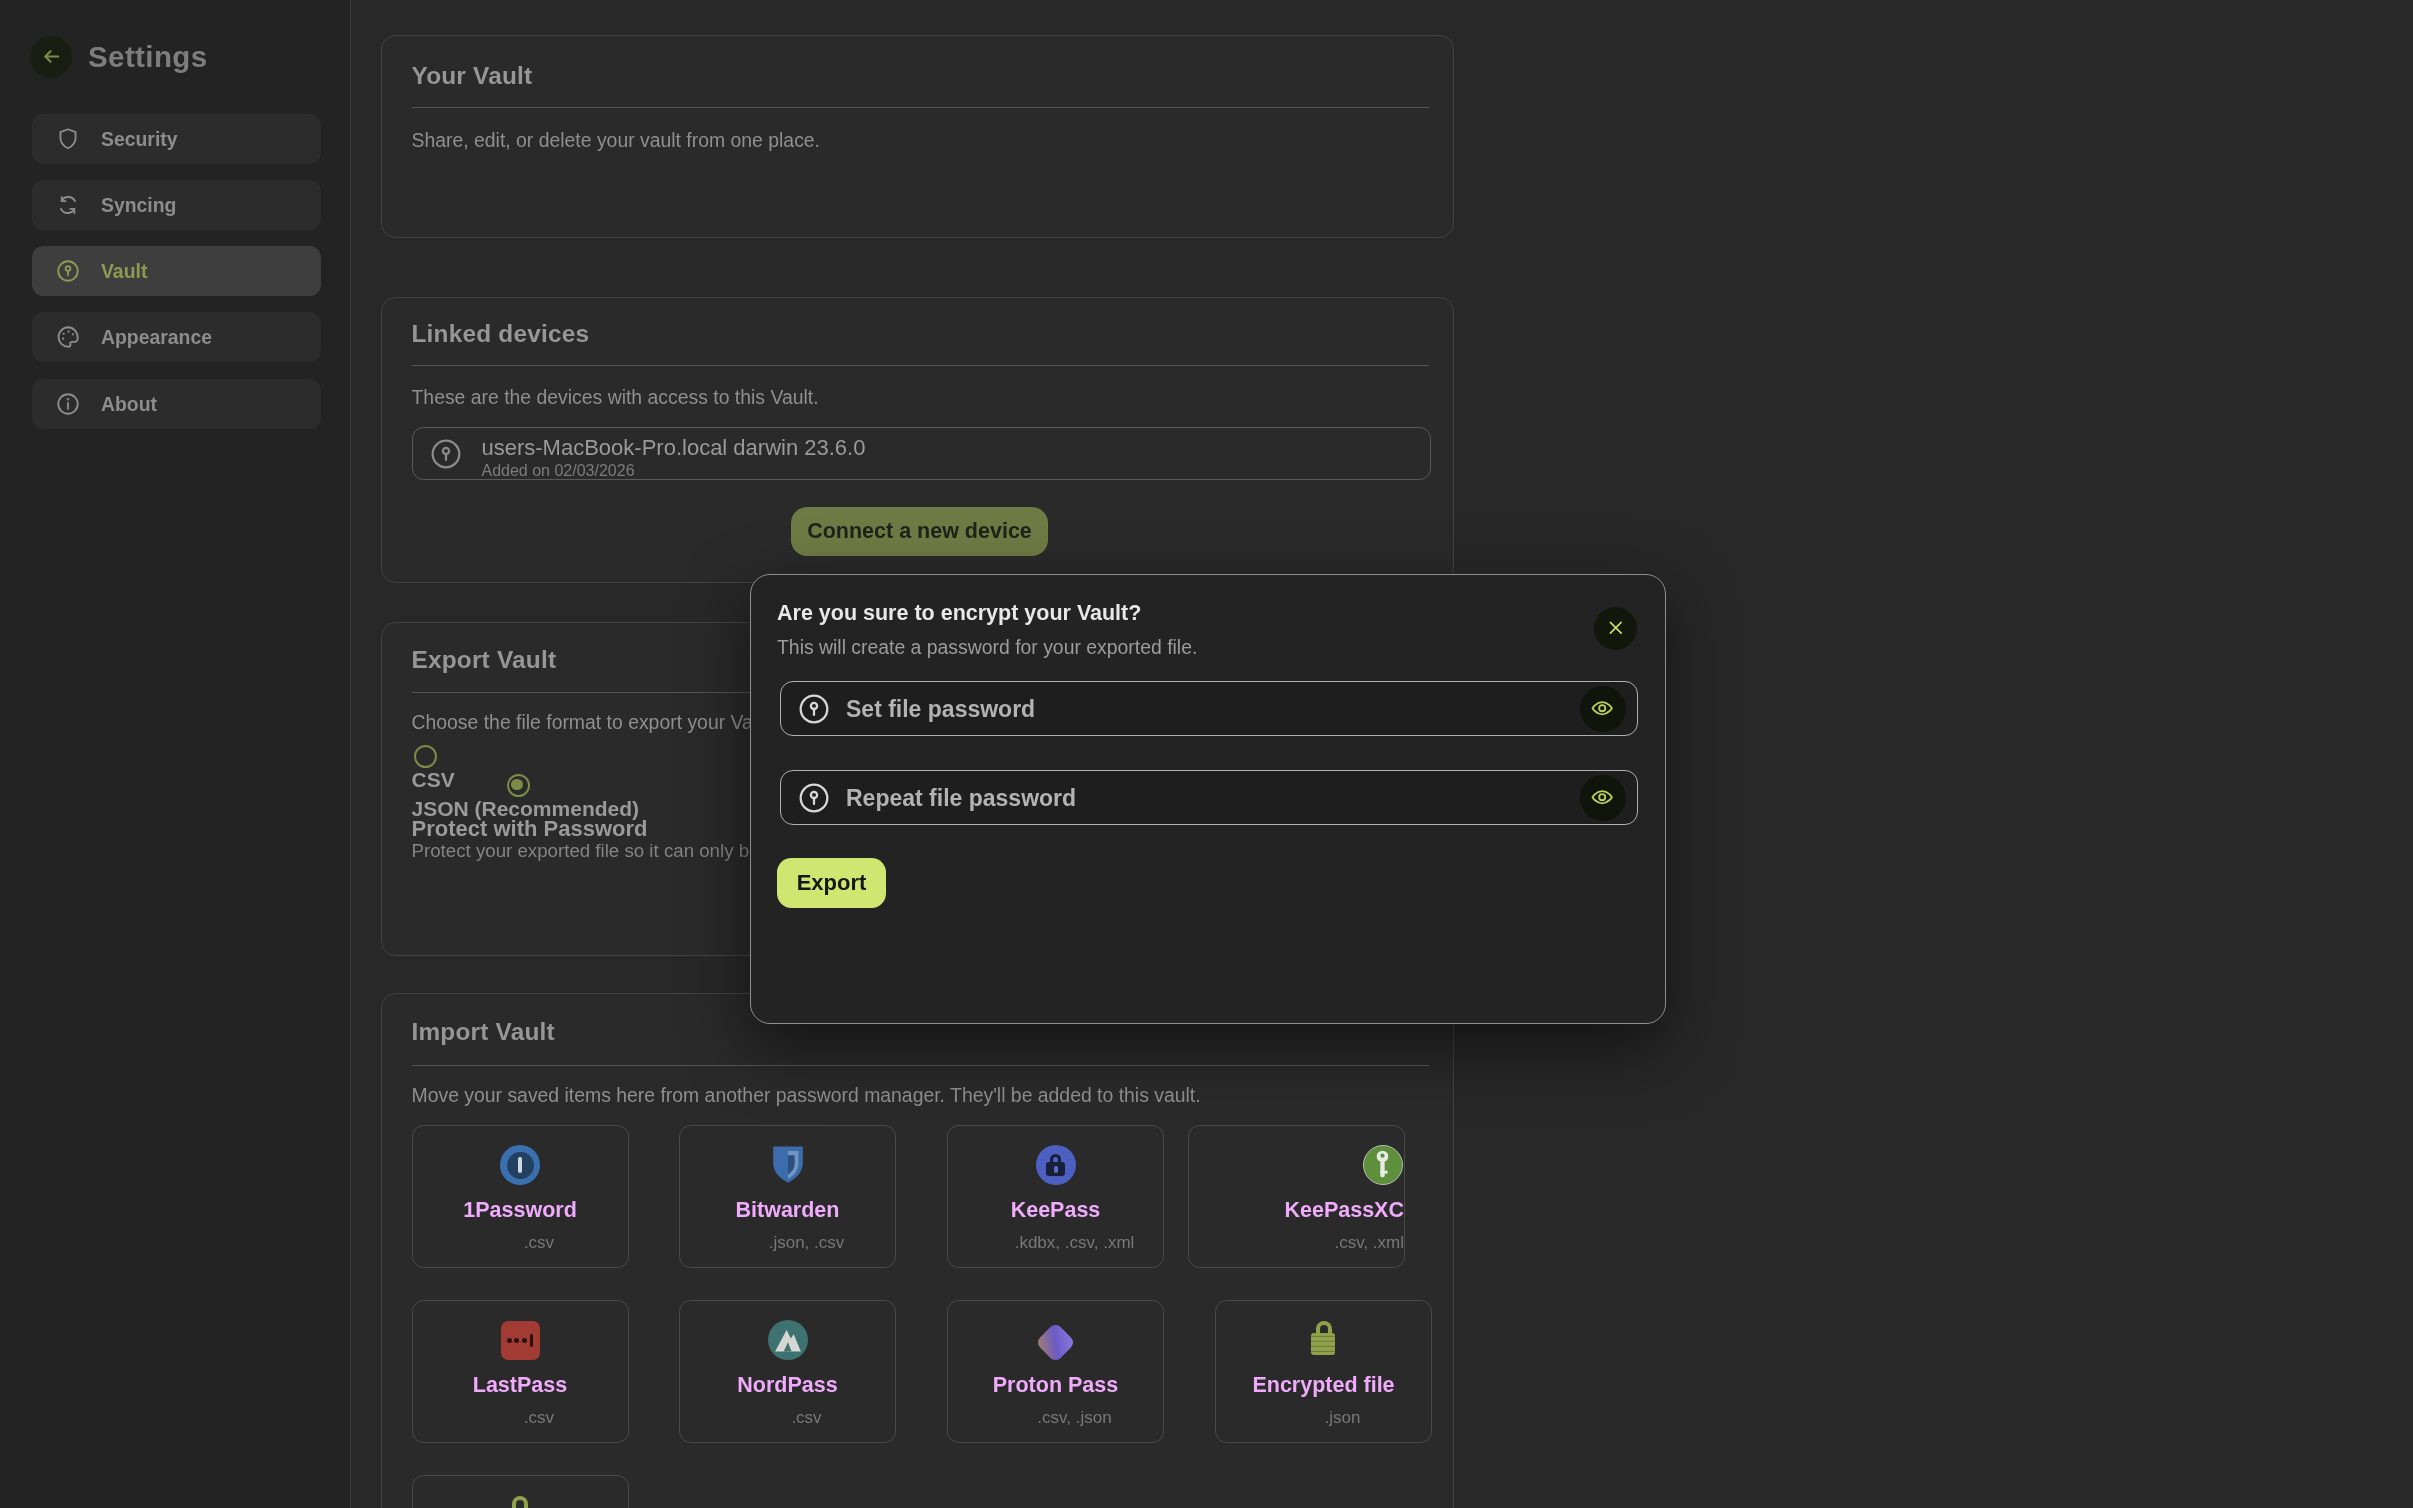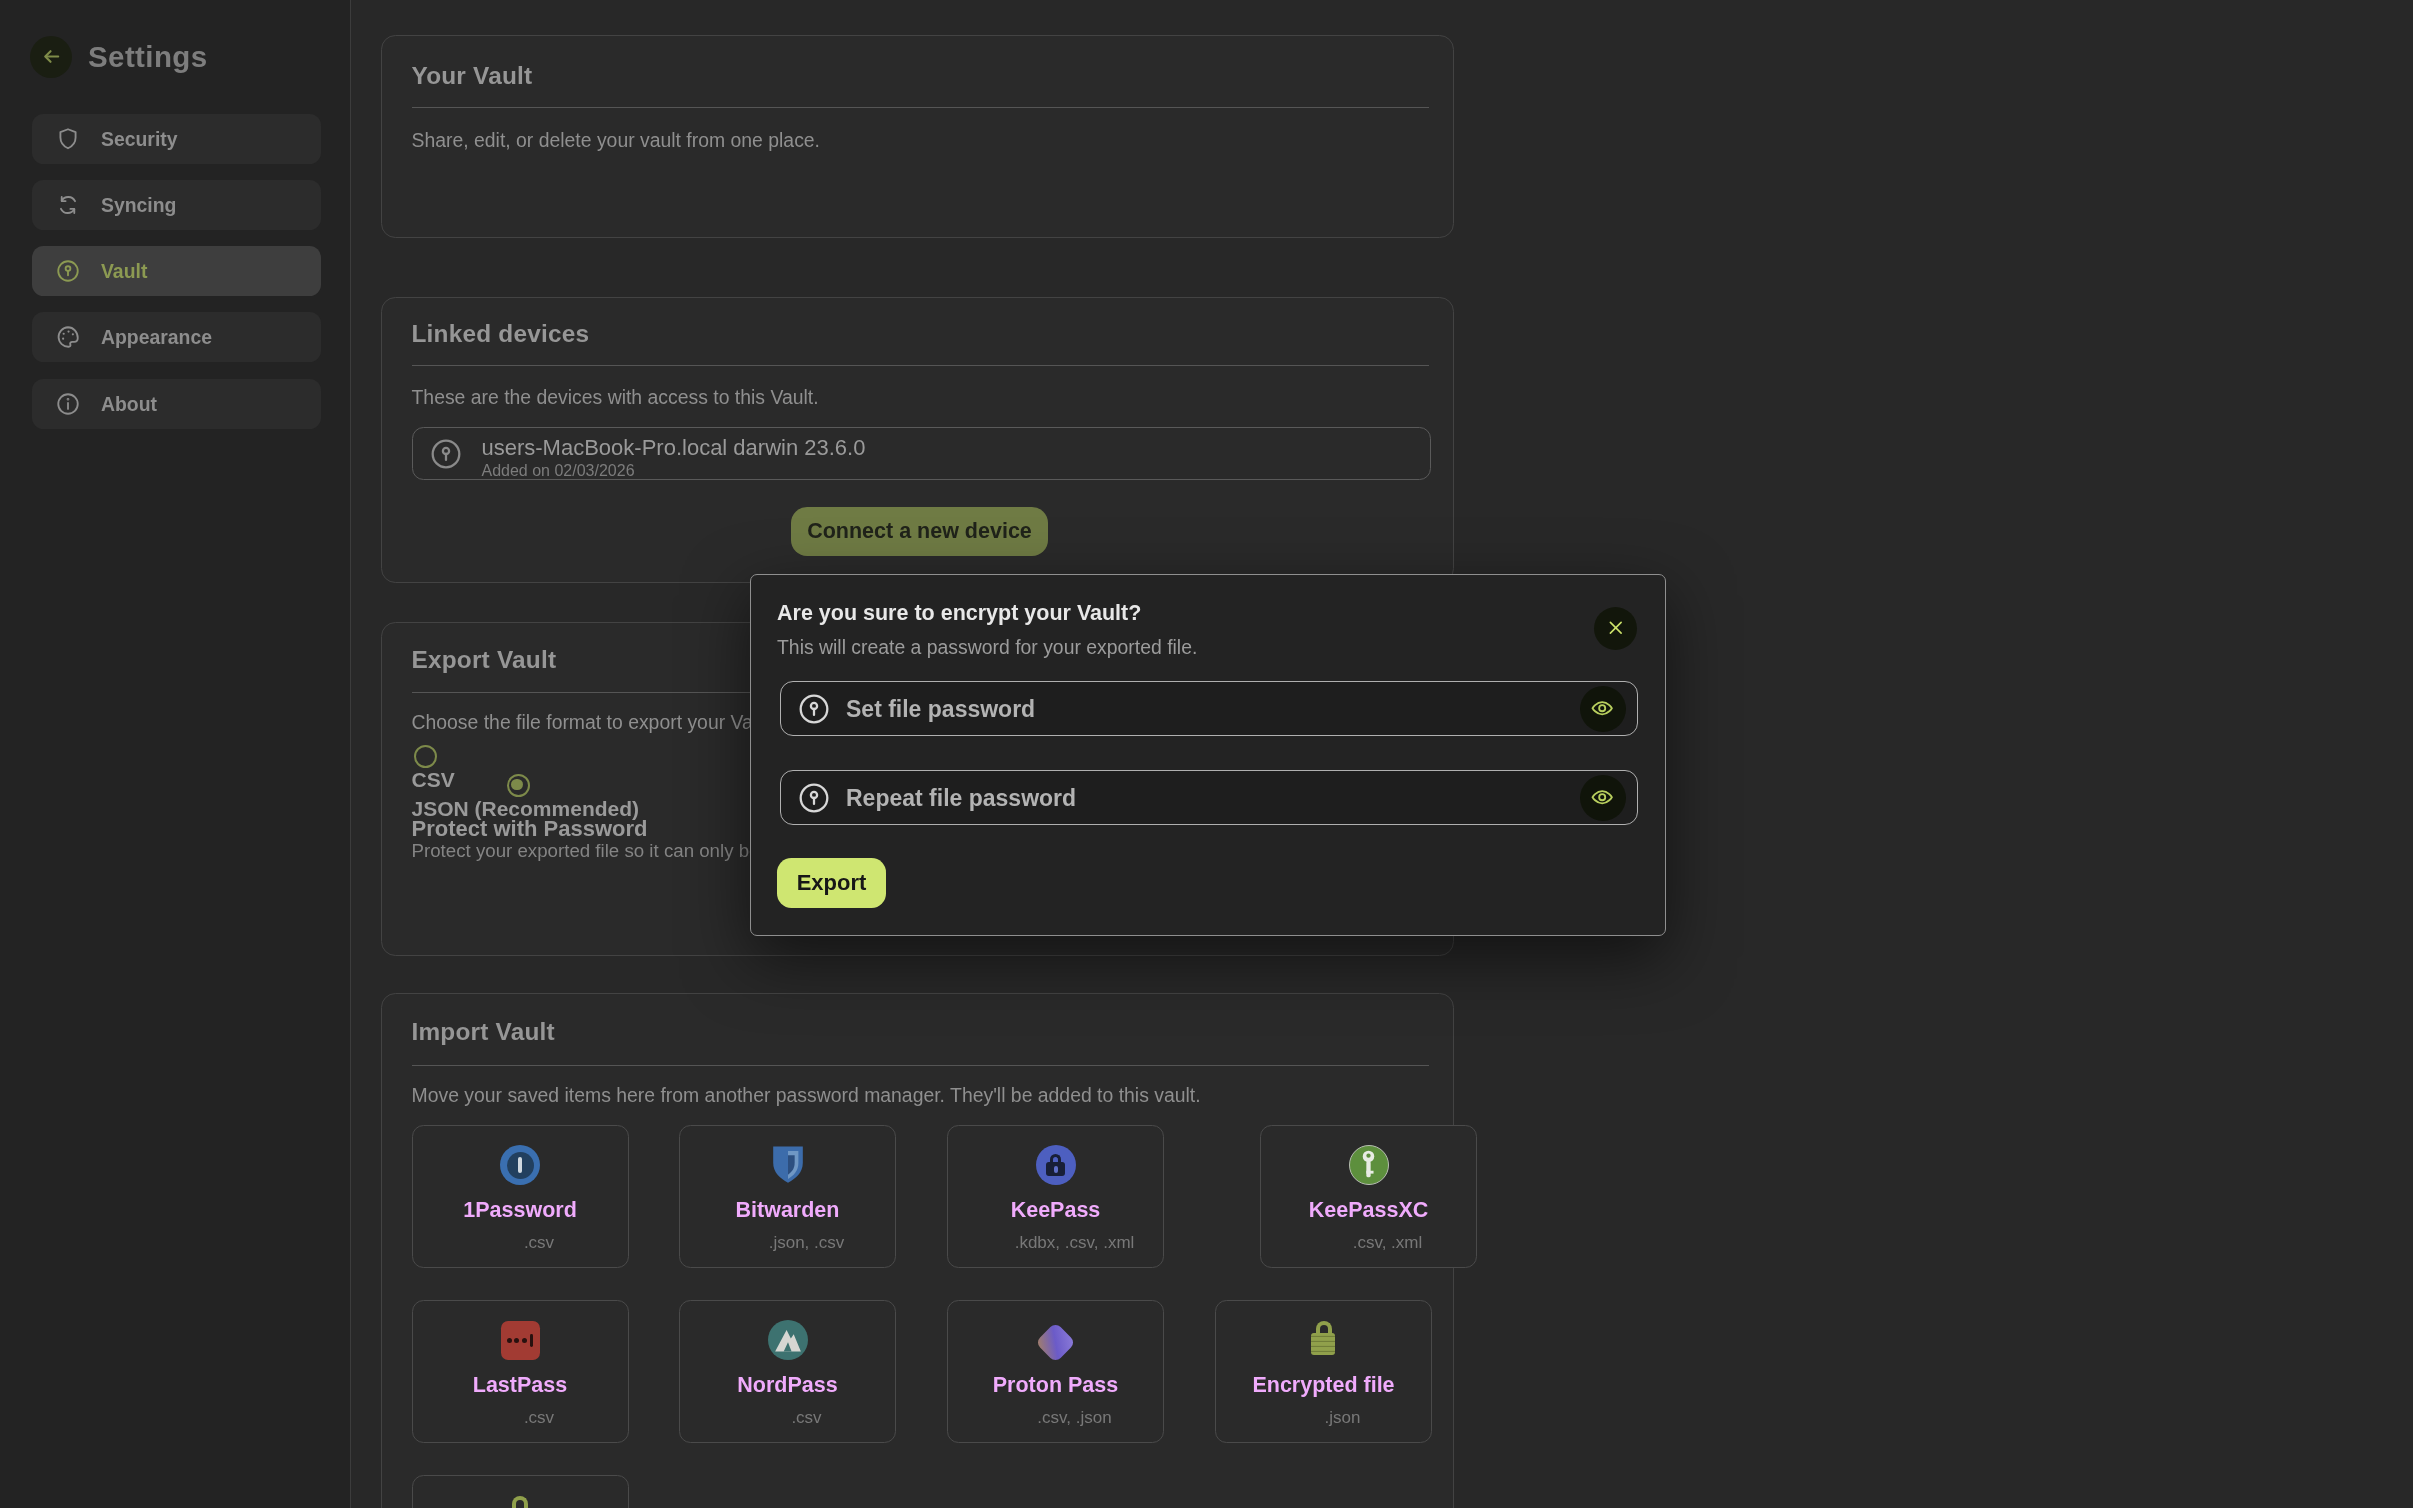--- a/index.html
+++ b/index.html
@@ -59,21 +59,21 @@
   .logo-lp i:nth-child(1){left:6.5px;} .logo-lp i:nth-child(2){left:13.6px;} .logo-lp i:nth-child(3){left:21px;}
   .logo-lp b{position:absolute;left:29.5px;top:13px;width:2.9px;height:13.6px;border-radius:1.4px;background:#28110f;}
   .logo-np{width:40px;height:40px;border-radius:50%;background:#3d7270;position:relative;overflow:hidden;}
   .logo-np svg{position:absolute;left:0;top:0;width:40px;height:40px;}
   .logo-pp{width:29px;height:29px;margin-top:5.7px;border-radius:7.2px;transform:rotate(45deg);background:linear-gradient(215deg,#8a7ad8 5%,#6b5bc8 50%,#a8825f 100%);}
   .lock-olive{position:relative;width:32px;height:40px;}
   .lock-olive .sh{position:absolute;left:8px;top:1.4px;width:16px;height:13px;border:4.3px solid #90a04b;border-bottom:none;border-radius:8.6px 8.6px 0 0;box-sizing:border-box;}
   .lock-olive .bd{position:absolute;left:3.6px;top:13px;width:24.4px;height:21.5px;border-radius:2.9px;background:#90a04b;
      background-image:linear-gradient(#6d7a37 1.4px,transparent 1.4px);background-size:100% 5px;background-position:0 2.9px;}
   
-  .modal{position:absolute;left:750px;top:574px;width:916px;height:362px;background:#232323;border:1.4px solid #8f8f8f;border-radius:7px;box-sizing:border-box;z-index:20;box-shadow:0 21.5px 65px rgba(0,0,0,.55);}
+  .modal{position:absolute;left:750px;top:574px;width:916px;height:450px;background:#232323;border:1.4px solid #8f8f8f;border-radius:20px;box-sizing:border-box;z-index:20;box-shadow:0 21.5px 65px rgba(0,0,0,.55);}
   .modal-title{position:absolute;left:26px;top:26px;font-size:21.5px;font-weight:600;color:#e8e8e8;}
   .modal-sub{position:absolute;left:26px;top:61px;font-size:19.4px;color:#9c9c9c;}
   .modal-close{position:absolute;left:843px;top:32px;width:43px;height:43px;border-radius:50%;background:#12160b;display:flex;align-items:center;justify-content:center;cursor:pointer;}
   .modal-close svg{width:21.5px;height:21.5px;stroke:#cde26b;stroke-width:1.8;stroke-linecap:round;}
   .pw-field{position:absolute;left:29px;width:858px;height:55px;border:1.4px solid #b0b0b0;border-radius:13px;background:#1e1e1e;box-sizing:border-box;}
   .pw-field .keycirc svg{stroke:#d8d8d8;}
   .pw-input{position:absolute;left:63px;top:0;width:704px;height:52px;background:transparent;border:none;outline:none;color:#d0d0d0;font-size:23px;font-weight:bold;font-family:inherit;}
   .pw-input::placeholder{color:#b3b3b3;font-weight:bold;opacity:1;}
   .eye-btn{position:absolute;right:11.5px;top:4.3px;width:46px;height:46px;border-radius:50%;background:#10140a;display:flex;align-items:center;justify-content:center;cursor:pointer;}
   .eye-btn svg{width:24.4px;height:24.4px;stroke:#b8cf5e;fill:none;stroke-width:1.8;}
@@ -217,21 +217,21 @@
     <span class="tile-icon">
       <span class="logo-kp">
           <span class="locks"></span>
           <span class="lockb"></span>
           <span class="hole"></span>
         </span>
     </span>
     <span class="tile-name">KeePass</span>
     <span class="tile-formats">.kdbx, .csv, .xml</span>
   </div>
-  <div class="tile" style="left:878px;top:131px;">
+  <div class="tile" style="left:806px;top:131px;align-items:flex-end;">
     <span class="tile-icon">
       <span class="logo-kpxc">
         <svg viewBox="0 0 32 44">
             <circle cx="16" cy="10" r="8" fill="#e8ece4"></circle>
             <circle cx="16" cy="9" r="3" fill="#5d8f3d"></circle>
             <rect x="13" y="17" width="6" height="22" rx="2" fill="#e8ece4"></rect>
             <rect x="13" y="30" width="10" height="4" fill="#e8ece4"></rect>
           </svg>
       </span>
     </span>

